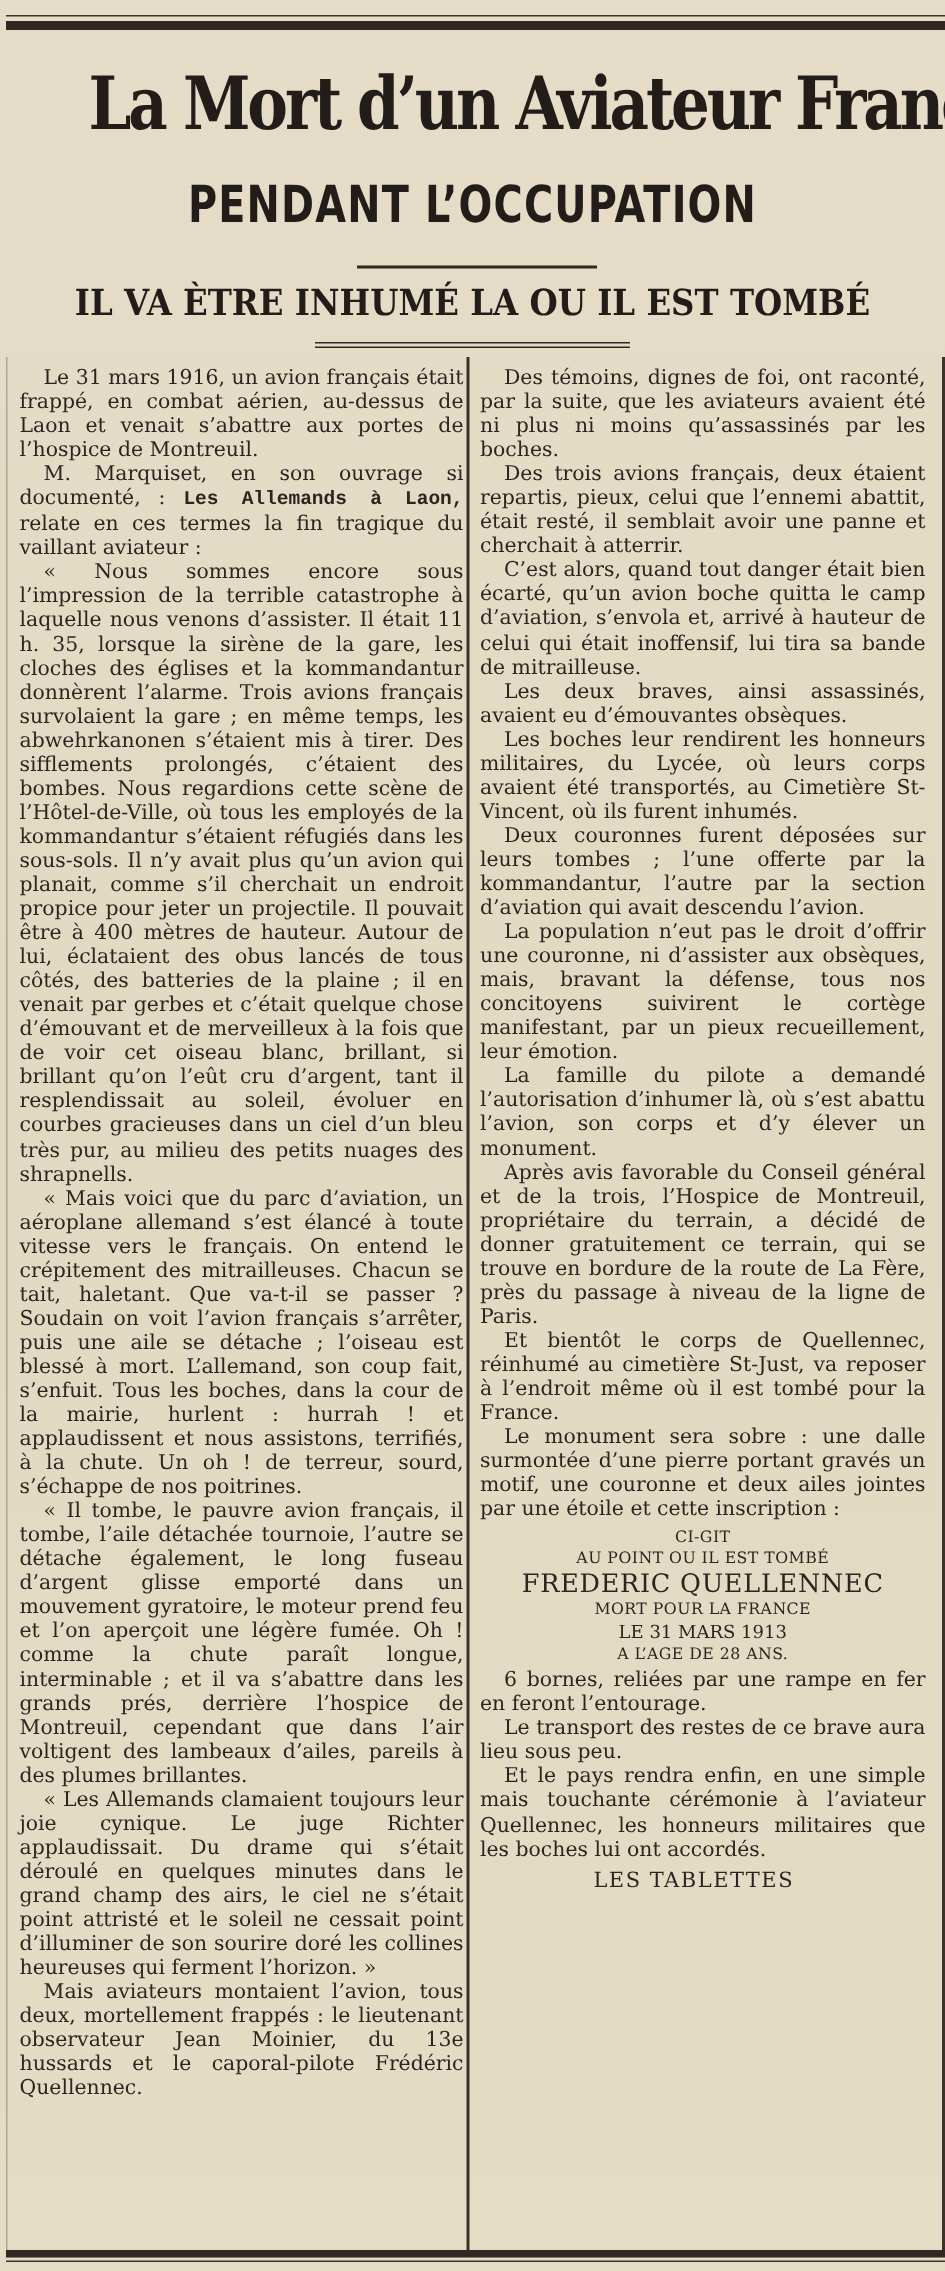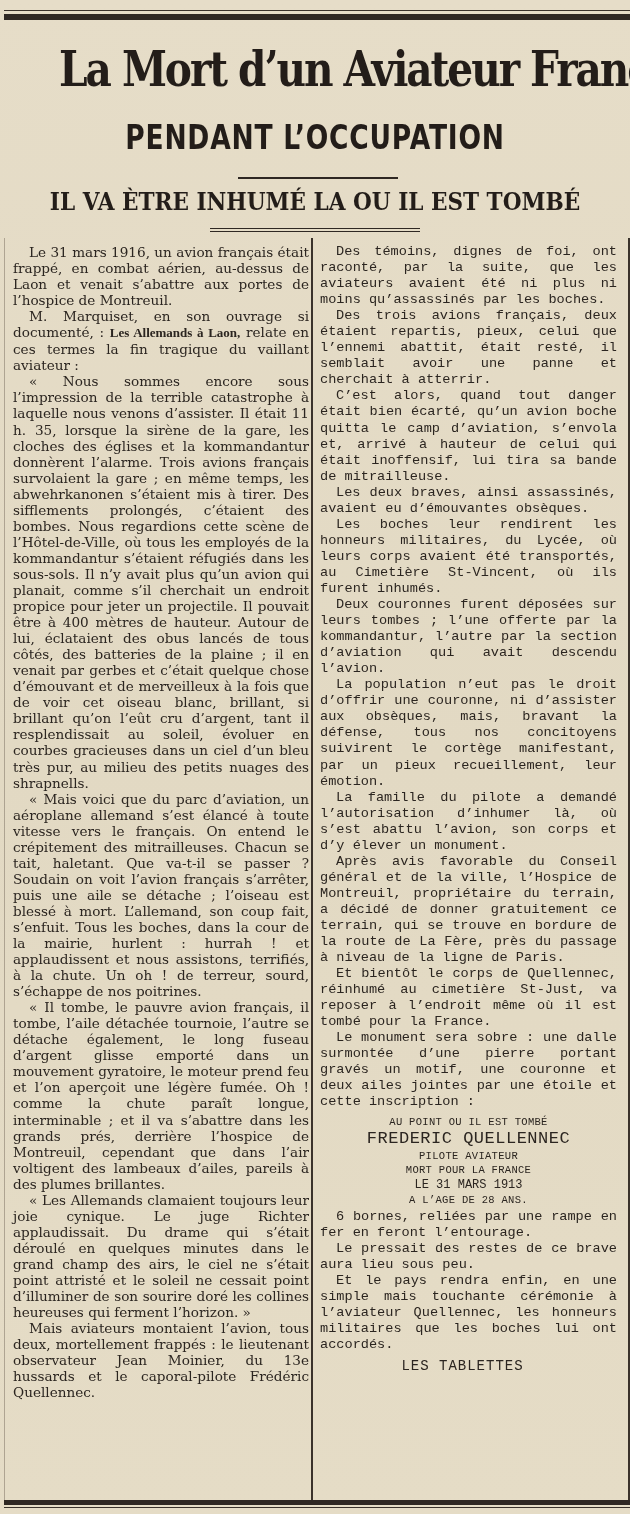--- a/index.html
+++ b/index.html
@@ -41,23 +41,23 @@
     .col-divider { position: absolute; left: 311px; top: 238px; width: 2px; height: 1262px; background: #3a322b; }
     .left-edge { position: absolute; left: 4px; top: 238px; width: 1px; height: 1262px; background: #8a7f70; opacity: 0.6; }
     .right-edge { position: absolute; right: 0px; top: 238px; width: 2px; height: 1262px; background: #3a322b; }
     .column {
       position: absolute; top: 244px;
       font-family: "DejaVu Serif", serif;
       font-size: 13.6px; line-height: 16.05px;
       text-align: justify; color: #2b2520;
     }
     .col-left { left: 13px; width: 296px; }
-    .col-right { left: 320px; width: 297px; font-family: Liberation Mono, monospace; }
+    .col-right { left: 320px; width: 297px; }
     .column p { margin: 0; text-indent: 16px; hyphens: manual; }
-    .bold-title { font-family: Liberation Serif, serif; font-weight: bold; font-size: 13px; }
+    .bold-title { font-family: Liberation Mono, monospace; font-weight: bold; font-size: 13px; }
     .inscription { text-align: center; margin: 4px 0 2px 0; }
     .inscription div { text-indent: 0; }
     .ins-small { font-size: 10.5px; line-height: 14px; letter-spacing: 0.3px; }
     .ins-big { font-size: 17px; line-height: 20px; letter-spacing: 0.5px; }
     .ins-med { font-size: 12px; line-height: 16px; }
     .signature { text-align: center; margin-top: 5px; padding-right: 12px; font-size: 14px; letter-spacing: 1px; }
     .rule-bottom { position: absolute; left: 4px; right: 0; top: 1500px; height: 5px; background: #2f2823; }
     .rule-bottom-thin { position: absolute; left: 4px; right: 0; top: 1507px; height: 1px; background: #3a322b; }
   </style>
 </head>
@@ -89,34 +89,34 @@
 
   <div class="column col-right">
     <p>Des témoins, dignes de foi, ont raconté, par la suite, que les aviateurs avaient été ni plus ni moins qu’assassinés par les boches.</p>
     <p>Des trois avions français, deux étaient repartis, pieux, celui que l’ennemi abattit, était resté, il semblait avoir une panne et cherchait à atterrir.</p>
     <p>C’est alors, quand tout danger était bien écarté, qu’un avion boche quitta le camp d’aviation, s’envola et, arrivé à hauteur de celui qui était inoffensif, lui tira sa bande de mitrailleuse.</p>
     <p>Les deux braves, ainsi assassinés, avaient eu d’émouvantes obsèques.</p>
     <p>Les boches leur rendirent les honneurs militaires, du Lycée, où leurs corps avaient été transportés, au Cimetière St-Vincent, où ils furent inhumés.</p>
     <p>Deux couronnes furent déposées sur leurs tombes ; l’une offerte par la kommandantur, l’autre par la section d’aviation qui avait descendu l’avion.</p>
     <p>La population n’eut pas le droit d’offrir une couronne, ni d’assister aux obsèques, mais, bravant la défense, tous nos concitoyens suivirent le cortège manifestant, par un pieux recueillement, leur émotion.</p>
     <p>La famille du pilote a demandé l’autorisation d’inhumer là, où s’est abattu l’avion, son corps et d’y élever un monument.</p>
-    <p>Après avis favorable du Conseil général et de la ville, l’Hospice de Montreuil, propriétaire du terrain, a décidé de donner gratuitement ce terrain, qui se trouve en bordure de la route de La Fère, près du passage à niveau de la ligne de Paris.</p>
+    <p>Après avis favorable du Conseil général et de la trois, l’Hospice de Montreuil, propriétaire du terrain, a décidé de donner gratuitement ce terrain, qui se trouve en bordure de la route de La Fère, près du passage à niveau de la ligne de Paris.</p>
     <p>Et bientôt le corps de Quellennec, réinhumé au cimetière St-Just, va reposer à l’endroit même où il est tombé pour la France.</p>
     <p>Le monument sera sobre : une dalle surmontée d’une pierre portant gravés un motif, une couronne et deux ailes jointes par une étoile et cette inscription :</p>
 
     <div class="inscription">
+      <div class="ins-small">CI-GIT</div>
       <div class="ins-small">AU POINT OU IL EST TOMBÉ</div>
       <div class="ins-big">FREDERIC QUELLENNEC</div>
-      <div class="ins-small">PILOTE AVIATEUR</div>
       <div class="ins-small">MORT POUR LA FRANCE</div>
       <div class="ins-med">LE 31 MARS 1913</div>
       <div class="ins-small">A L’AGE DE 28 ANS.</div>
     </div>
 
     <p>6 bornes, reliées par une rampe en fer en feront l’entourage.</p>
-    <p>Le pressait des restes de ce brave aura lieu sous peu.</p>
+    <p>Le transport des restes de ce brave aura lieu sous peu.</p>
     <p>Et le pays rendra enfin, en une simple mais touchante cérémonie à l’aviateur Quellennec, les honneurs militaires que les boches lui ont accordés.</p>
     <div class="signature">LES TABLETTES</div>
   </div>
 
   <div class="rule-bottom"></div>
   <div class="rule-bottom-thin"></div>
 </div>
 
 </body></html>

